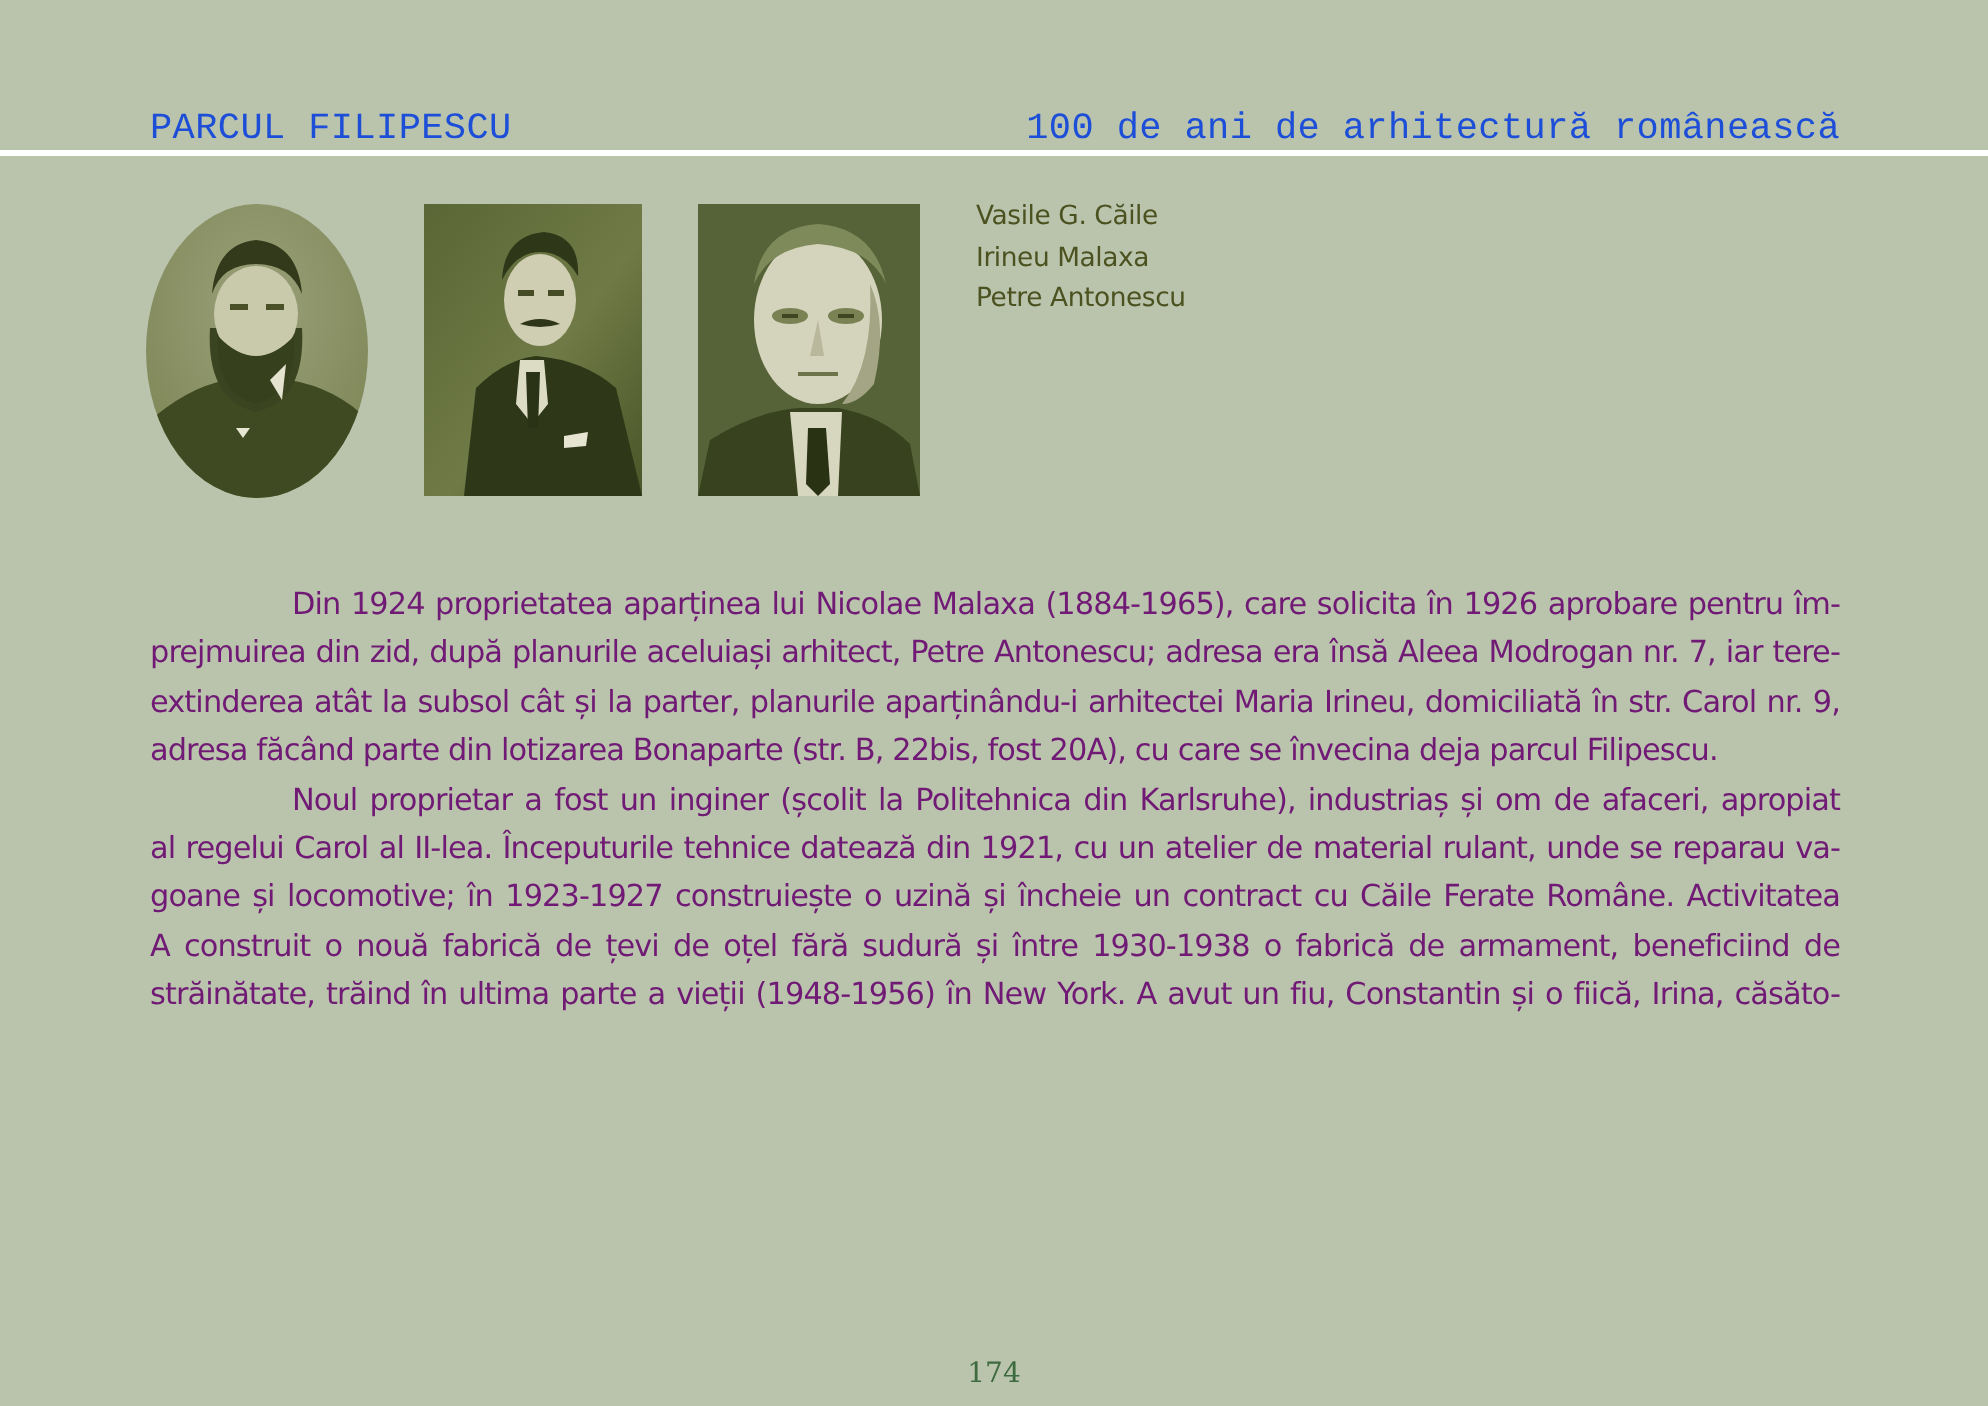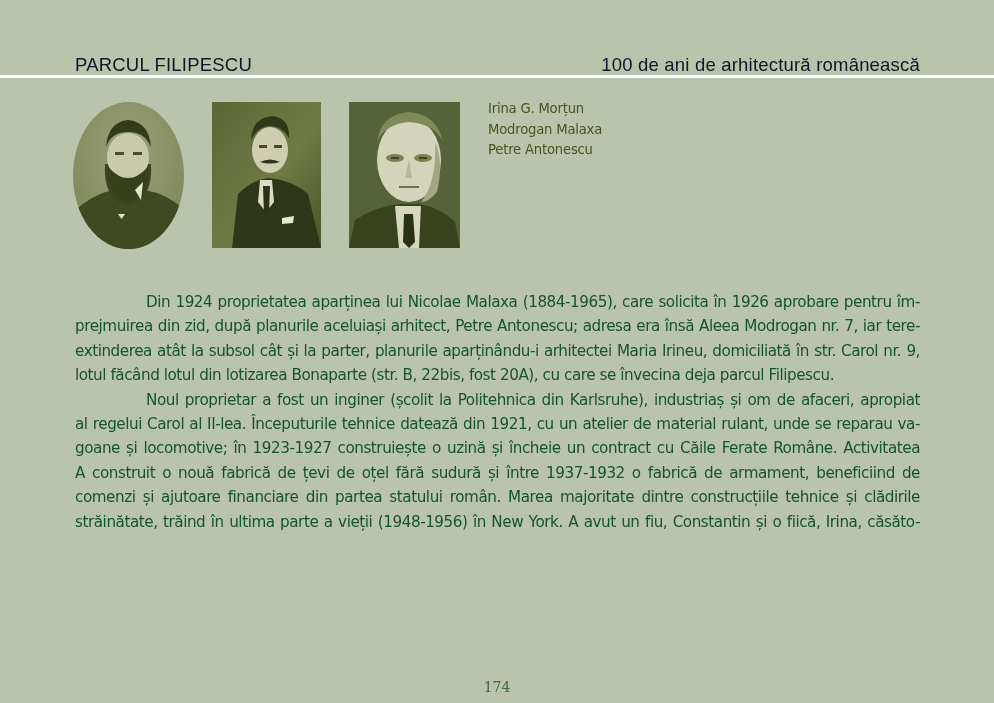--- a/index.html
+++ b/index.html
@@ -10,23 +10,23 @@
     width: 994px;
     height: 703px;
     background: #bac4ad;
     position: relative;
     overflow: hidden;
     font-family: "DejaVu Sans", "Liberation Sans", sans-serif;
   }
   .header-left, .header-right {
     position: absolute;
     top: 55px;
-    font-family: Liberation Sans, sans-serif;
+    font-family: Liberation Mono, monospace;
     font-size: 18.5px;
-    color: #0f172a;
+    color: #1d4ed8;
     letter-spacing: 0.2px;
     line-height: 20px;
     white-space: nowrap;
   }
   .header-left { left: 75px; }
   .header-right { right: 74px; }
   .header-rule {
     position: absolute;
     left: 0;
     top: 75px;
@@ -59,21 +59,21 @@
   .caption div { white-space: nowrap; }
 
   .body-text {
     position: absolute;
     left: 75px;
     top: 290px;
     width: 845px;
     font-family: "DejaVu Sans", sans-serif;
     font-size: 15.2px;
     line-height: 24.4px;
-    color: #14532d;
+    color: #701a75;
     letter-spacing: -0.45px;
     word-spacing: 0px;
   }
   .body-text .line {
     white-space: nowrap;
     text-align: justify;
     text-align-last: justify;
     display: block;
     height: 24.4px;
   }
@@ -183,36 +183,35 @@
 
       <path d="M60 58 L56 76 L63 76 Z" fill="#b9b89d"></path>
 
       <rect x="50" y="84" width="20" height="2" fill="#6d744a"></rect>
 
       <path d="M86 40 Q95 60 88 90 Q80 100 72 100 Q88 80 86 40 Z" fill="#a3a584"></path>
     </svg>
   </div>
 
   <div class="caption">
-    <div>Irina G. Morțun</div>
-    <div>Modrogan Malaxa</div>
+    <div>Vasile G. Căile</div>
+    <div>Irineu Malaxa</div>
     <div>Petre Antonescu</div>
   </div>
 
   <div class="body-text">
     <div>
       <span class="line indent">Din 1924 proprietatea aparținea lui Nicolae Malaxa (1884-1965), care solicita în 1926 aprobare pentru îm-</span>
       <span class="line">prejmuirea din zid, după planurile aceluiași arhitect, Petre Antonescu; adresa era însă Aleea Modrogan nr. 7, iar tere-</span>
       <span class="line">extinderea atât la subsol cât și la parter, planurile aparținându-i arhitectei Maria Irineu, domiciliată în str. Carol nr. 9,</span>
-      <span class="line last">lotul făcând lotul din lotizarea Bonaparte (str. B, 22bis, fost 20A), cu care se învecina deja parcul Filipescu.</span>
+      <span class="line last">adresa făcând parte din lotizarea Bonaparte (str. B, 22bis, fost 20A), cu care se învecina deja parcul Filipescu.</span>
     </div>
     <div>
       <span class="line indent">Noul proprietar a fost un inginer (școlit la Politehnica din Karlsruhe), industriaș și om de afaceri, apropiat</span>
       <span class="line">al regelui Carol al II-lea. Începuturile tehnice datează din 1921, cu un atelier de material rulant, unde se reparau va-</span>
       <span class="line">goane și locomotive; în 1923-1927 construiește o uzină și încheie un contract cu Căile Ferate Române. Activitatea</span>
-      <span class="line">A construit o nouă fabrică de țevi de oțel fără sudură și între 1937-1932 o fabrică de armament, beneficiind de</span>
-      <span class="line">comenzi și ajutoare financiare din partea statului român. Marea majoritate dintre construcțiile tehnice și clădirile</span>
+      <span class="line">A construit o nouă fabrică de țevi de oțel fără sudură și între 1930-1938 o fabrică de armament, beneficiind de</span>
       <span class="line">străinătate, trăind în ultima parte a vieții (1948-1956) în New York. A avut un fiu, Constantin și o fiică, Irina, căsăto-</span>
     </div>
   </div>
 
   <div class="page-number">174</div>
 </div>
 
 </body></html>

